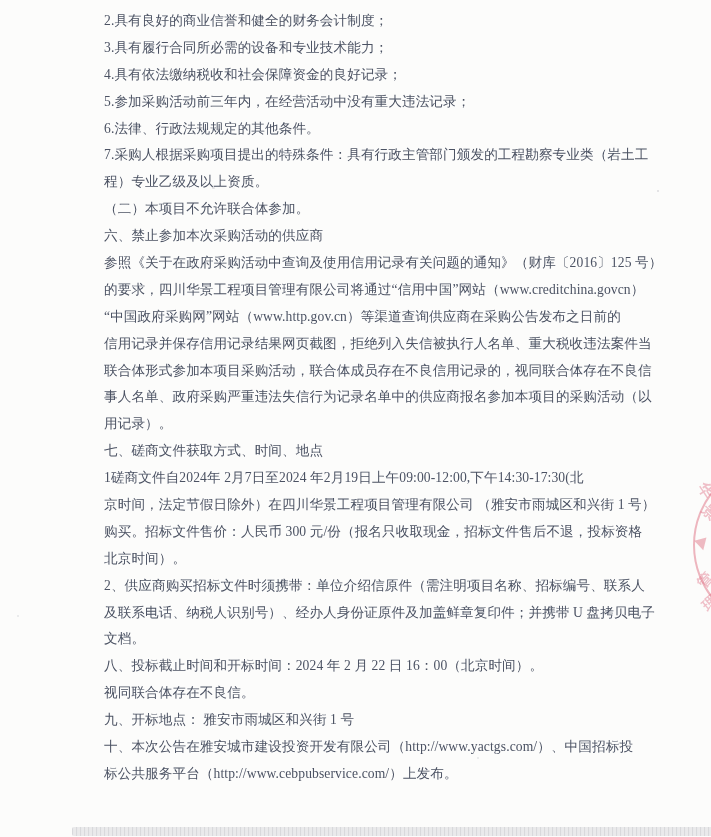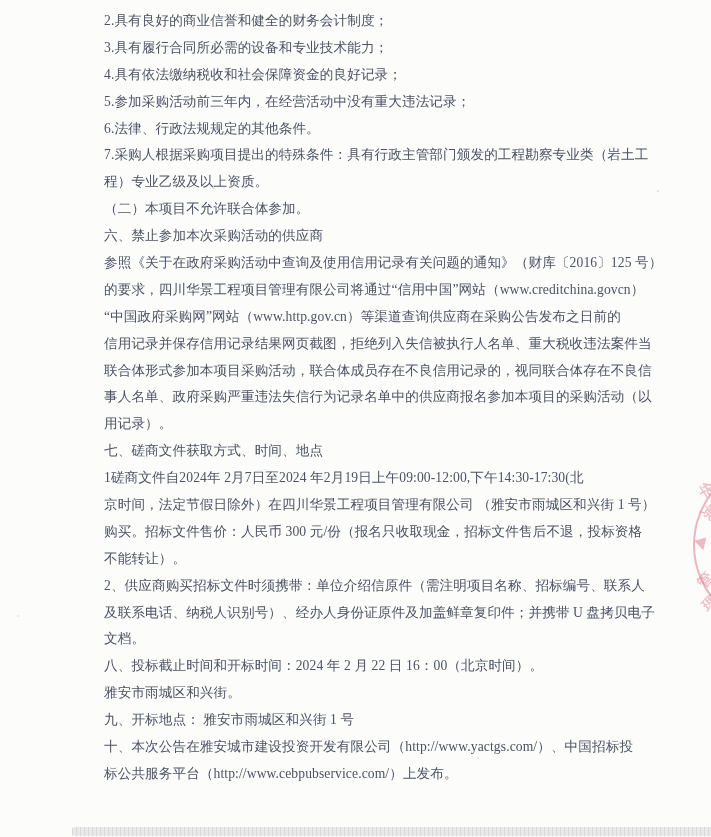--- a/index.html
+++ b/index.html
@@ -98,26 +98,26 @@
       <div class="line">的要求，四川华景工程项目管理有限公司将通过“信用中国”网站（www.creditchina.govcn）</div>
       <div class="line">“中国政府采购网”网站（www.http.gov.cn）等渠道查询供应商在采购公告发布之日前的</div>
       <div class="line">信用记录并保存信用记录结果网页截图，拒绝列入失信被执行人名单、重大税收违法案件当</div>
       <div class="line">联合体形式参加本项目采购活动，联合体成员存在不良信用记录的，视同联合体存在不良信</div>
       <div class="line">事人名单、政府采购严重违法失信行为记录名单中的供应商报名参加本项目的采购活动（以</div>
       <div class="line">用记录）。</div>
       <div class="line">七、磋商文件获取方式、时间、地点</div>
       <div class="line">1磋商文件自2024年 2月7日至2024 年2月19日上午09:00-12:00,下午14:30-17:30(北</div>
       <div class="line">京时间，法定节假日除外）在四川华景工程项目管理有限公司 （雅安市雨城区和兴街 1 号）</div>
       <div class="line">购买。招标文件售价：人民币 300 元/份（报名只收取现金，招标文件售后不退，投标资格</div>
-      <div class="line">不能转让）。</div>
+      <div class="line">北京时间）。</div>
       <div class="line">2、供应商购买招标文件时须携带：单位介绍信原件（需注明项目名称、招标编号、联系人</div>
       <div class="line">及联系电话、纳税人识别号）、经办人身份证原件及加盖鲜章复印件；并携带 U 盘拷贝电子</div>
       <div class="line">文档。</div>
       <div class="line">八、投标截止时间和开标时间：2024 年 2 月  22 日 16：00（北京时间）。</div>
-      <div class="line">雅安市雨城区和兴街。</div>
+      <div class="line">视同联合体存在不良信。</div>
       <div class="line">九、开标地点：  雅安市雨城区和兴街 1 号</div>
       <div class="line">十、本次公告在雅安城市建设投资开发有限公司（http://www.yactgs.com/）、中国招标投</div>
       <div class="line">标公共服务平台（http://www.cebpubservice.com/）上发布。</div>
     </div>
 
   <div class="seal">
     <div class="seal-ring"></div>
     <span class="seal-glyph g0">华</span>
     <span class="seal-glyph g1">景</span>
     <span class="seal-glyph g2">管</span>

